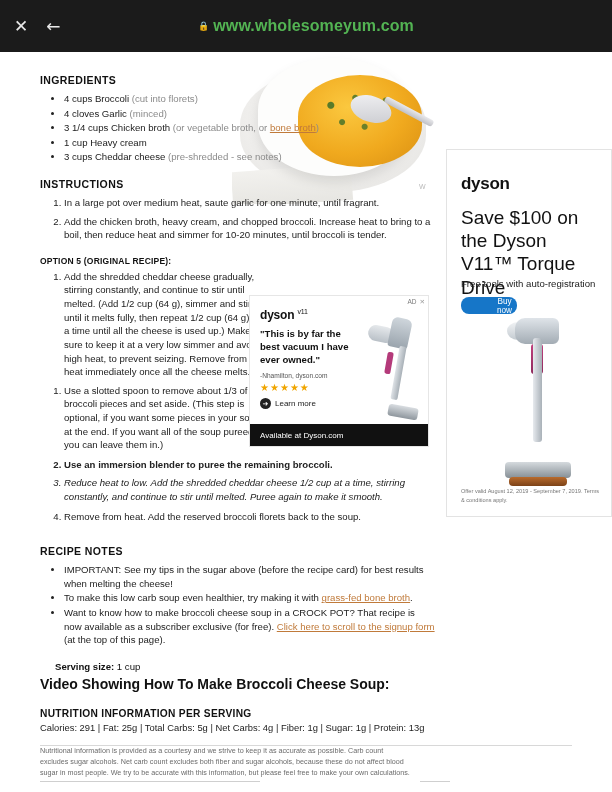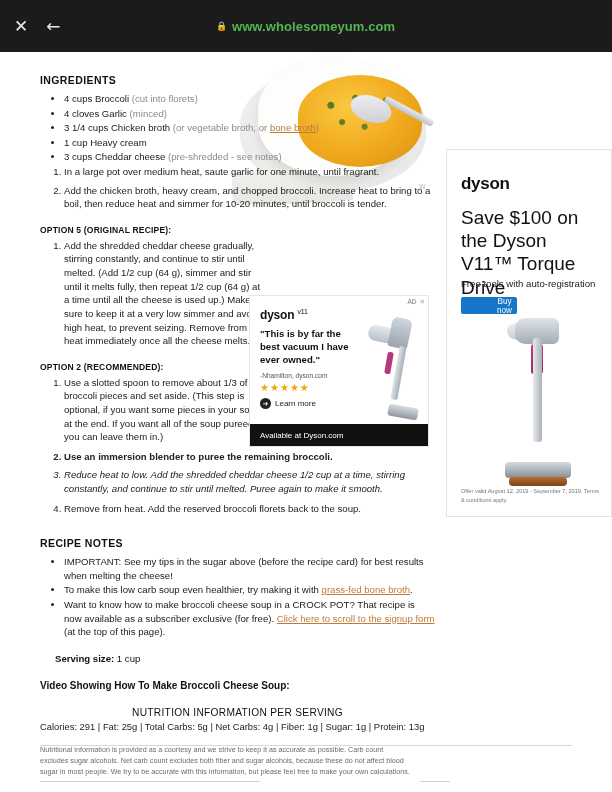--- a/index.html
+++ b/index.html
@@ -36,21 +36,21 @@
     left: 0; right: 0;
     display: flex;
     justify-content: center;
     align-items: center;
     gap: 4px;
     pointer-events: none;
   }
   .lock-icon { color: #5fbf5f; font-size: 9px; font-family: "DejaVu Sans", sans-serif; }
   .url-text {
     color: #53b453;
-    font-size: 13px;
+    font-size: 16px;
     font-weight: bold;
     letter-spacing: .1px;
   }
 
   
   .page {
     position: relative;
     width: 612px;
     height: 740px;
     background: #ffffff;
@@ -268,21 +268,21 @@
   .ad-rail .sub {
     position: absolute; left: 14px; top: 128px; width: 150px;
     font-size: 9.6px; color: #222;
   }
   .ad-rail .buy {
     position: absolute; left: 14px; top: 147px;
     width: 56px; height: 17px;
     background: #1676c8; color: #fff;
     font-size: 8.2px;
     display: flex; align-items: center; justify-content: center;
-    border-radius: 2px; border: none; cursor: pointer; padding-left: 37px;
+    border-radius: 8px; border: none; cursor: pointer; padding-left: 37px;
   }
   .ad-rail .legal {
     position: absolute; left: 14px; bottom: 12px; width: 140px;
     font-size: 5.6px; color: #777; line-height: 1.5;
   }
   .vac-rail { position: absolute; left: 34px; top: 166px; width: 130px; height: 180px; }
   .vac-rail .wand {
     position: absolute; left: 52px; top: 22px; width: 9px; height: 104px;
     background: linear-gradient(90deg,#e7eaee,#a9b1b8);
     border-radius: 3px;
@@ -312,25 +312,25 @@
     background: linear-gradient(180deg,#b86b2e,#7d4318);
     border-radius: 4px;
   }
 
   
   .serving {
     font-size: 9.6px; font-weight: bold; color: #111; margin-top: 14px; margin-left: 15px;
   }
   .serving span.val { font-weight: normal; }
   .videohead {
-    font-size: 10px; font-weight: bold; color: #111; margin-top: 16px;
+    font-size: 14px; font-weight: bold; color: #111; margin-top: 4px;
   }
   .nutri-head {
-    font-size: 10.2px; font-weight: normal; color: #111;
-    letter-spacing: .3px; margin-top: 16px; text-align: center;
+    font-size: 10.2px; font-weight: bold; color: #111;
+    letter-spacing: .3px; margin-top: 16px;
   }
   .nutri-line { font-size: 9.4px; color: #222; margin-top: 3px; }
   .disclaimer {
     font-size: 7.2px; color: #6b6b6b; line-height: 1.55; margin-top: 12px;
     width: 370px;
   }
   .rule {
     position: absolute; left: 40px; right: 40px; bottom: 46px;
     border-top: 1px solid #d8d8d8;
   }
@@ -391,31 +391,31 @@
       </li>
       <li>
         <span>1 cup Heavy cream</span>
       </li>
       <li>
         <span>3 cups Cheddar cheese</span>
         <span class="muted">(pre-shredded - see notes)</span>
       </li>
     </ul>
 
+    <h2 class="sec">INSTRUCTIONS</h2>
     <ol class="steps">
       <li>In a large pot over medium heat, saute garlic for one minute, until fragrant.</li>
       <li>Add the chicken broth, heavy cream, and chopped broccoli. Increase heat to bring to a boil, then reduce heat and simmer for 10-20 minutes, until broccoli is tender.</li>
     </ol>
 
     <div class="subsec">OPTION 5 (ORIGINAL RECIPE):</div>
     <ol class="steps">
       <li style="width:200px;">Add the shredded cheddar cheese gradually, stirring constantly, and continue to stir until melted. (Add 1/2 cup (64 g), simmer and stir until it melts fully, then repeat 1/2 cup (64 g) at a time until all the cheese is used up.) Make sure to keep it at a very low simmer and avoid high heat, to prevent seizing. Remove from heat immediately once all the cheese melts.</li>
     </ol>
 
-    <div class="subsec">OPTION 2 (RECOMMENDED):</div>
     <ol class="steps">
       <li style="width:200px;">Use a slotted spoon to remove about 1/3 of the broccoli pieces and set aside. (This step is optional, if you want some pieces in your soup at the end. If you want all of the soup pureed, you can leave them in.)</li>
       <li style="margin-top:6px;font-weight:bold;">Use an immersion blender to puree the remaining broccoli.</li>
       <li style="font-style:italic;">Reduce heat to low. Add the shredded cheddar cheese 1/2 cup at a time, stirring constantly, and continue to stir until melted. Puree again to make it smooth.</li>
       <li style="margin-top:6px;">Remove from heat. Add the reserved broccoli florets back to the soup.</li>
     </ol>
 
     <h2 class="sec" style="margin-top:22px;">RECIPE NOTES</h2>
     <ul class="ing">
       <li>IMPORTANT: See my tips in the sugar above (before the recipe card) for best results when melting the cheese!</li>

